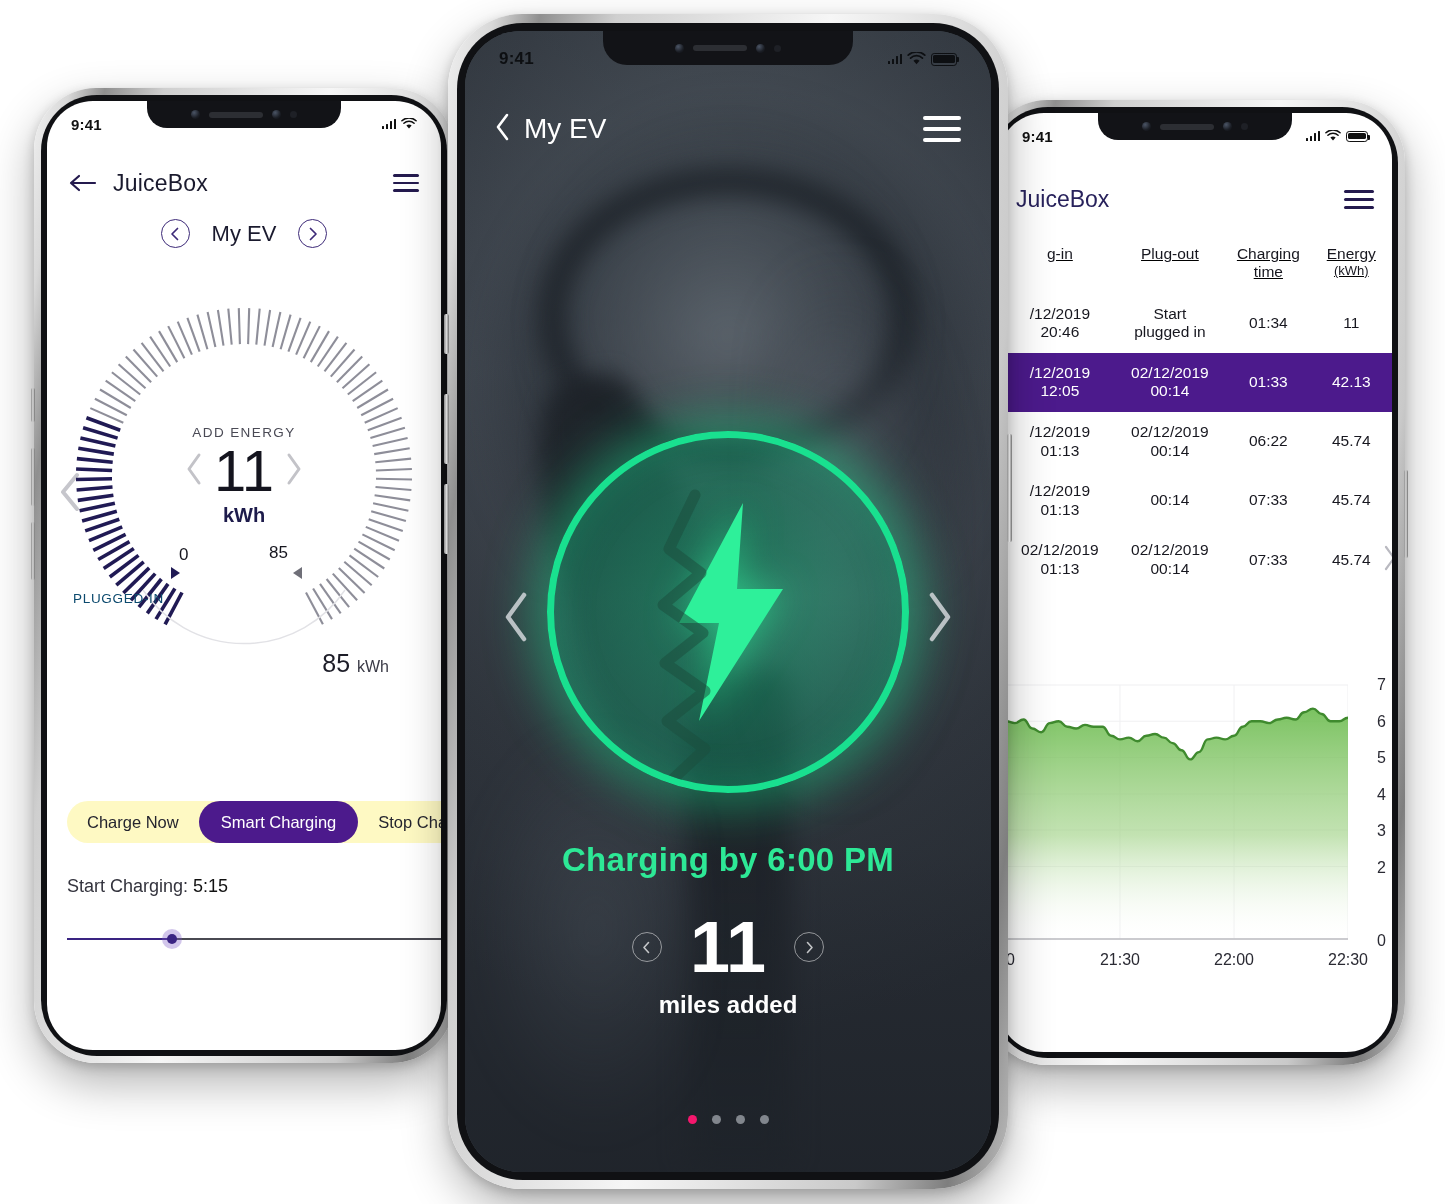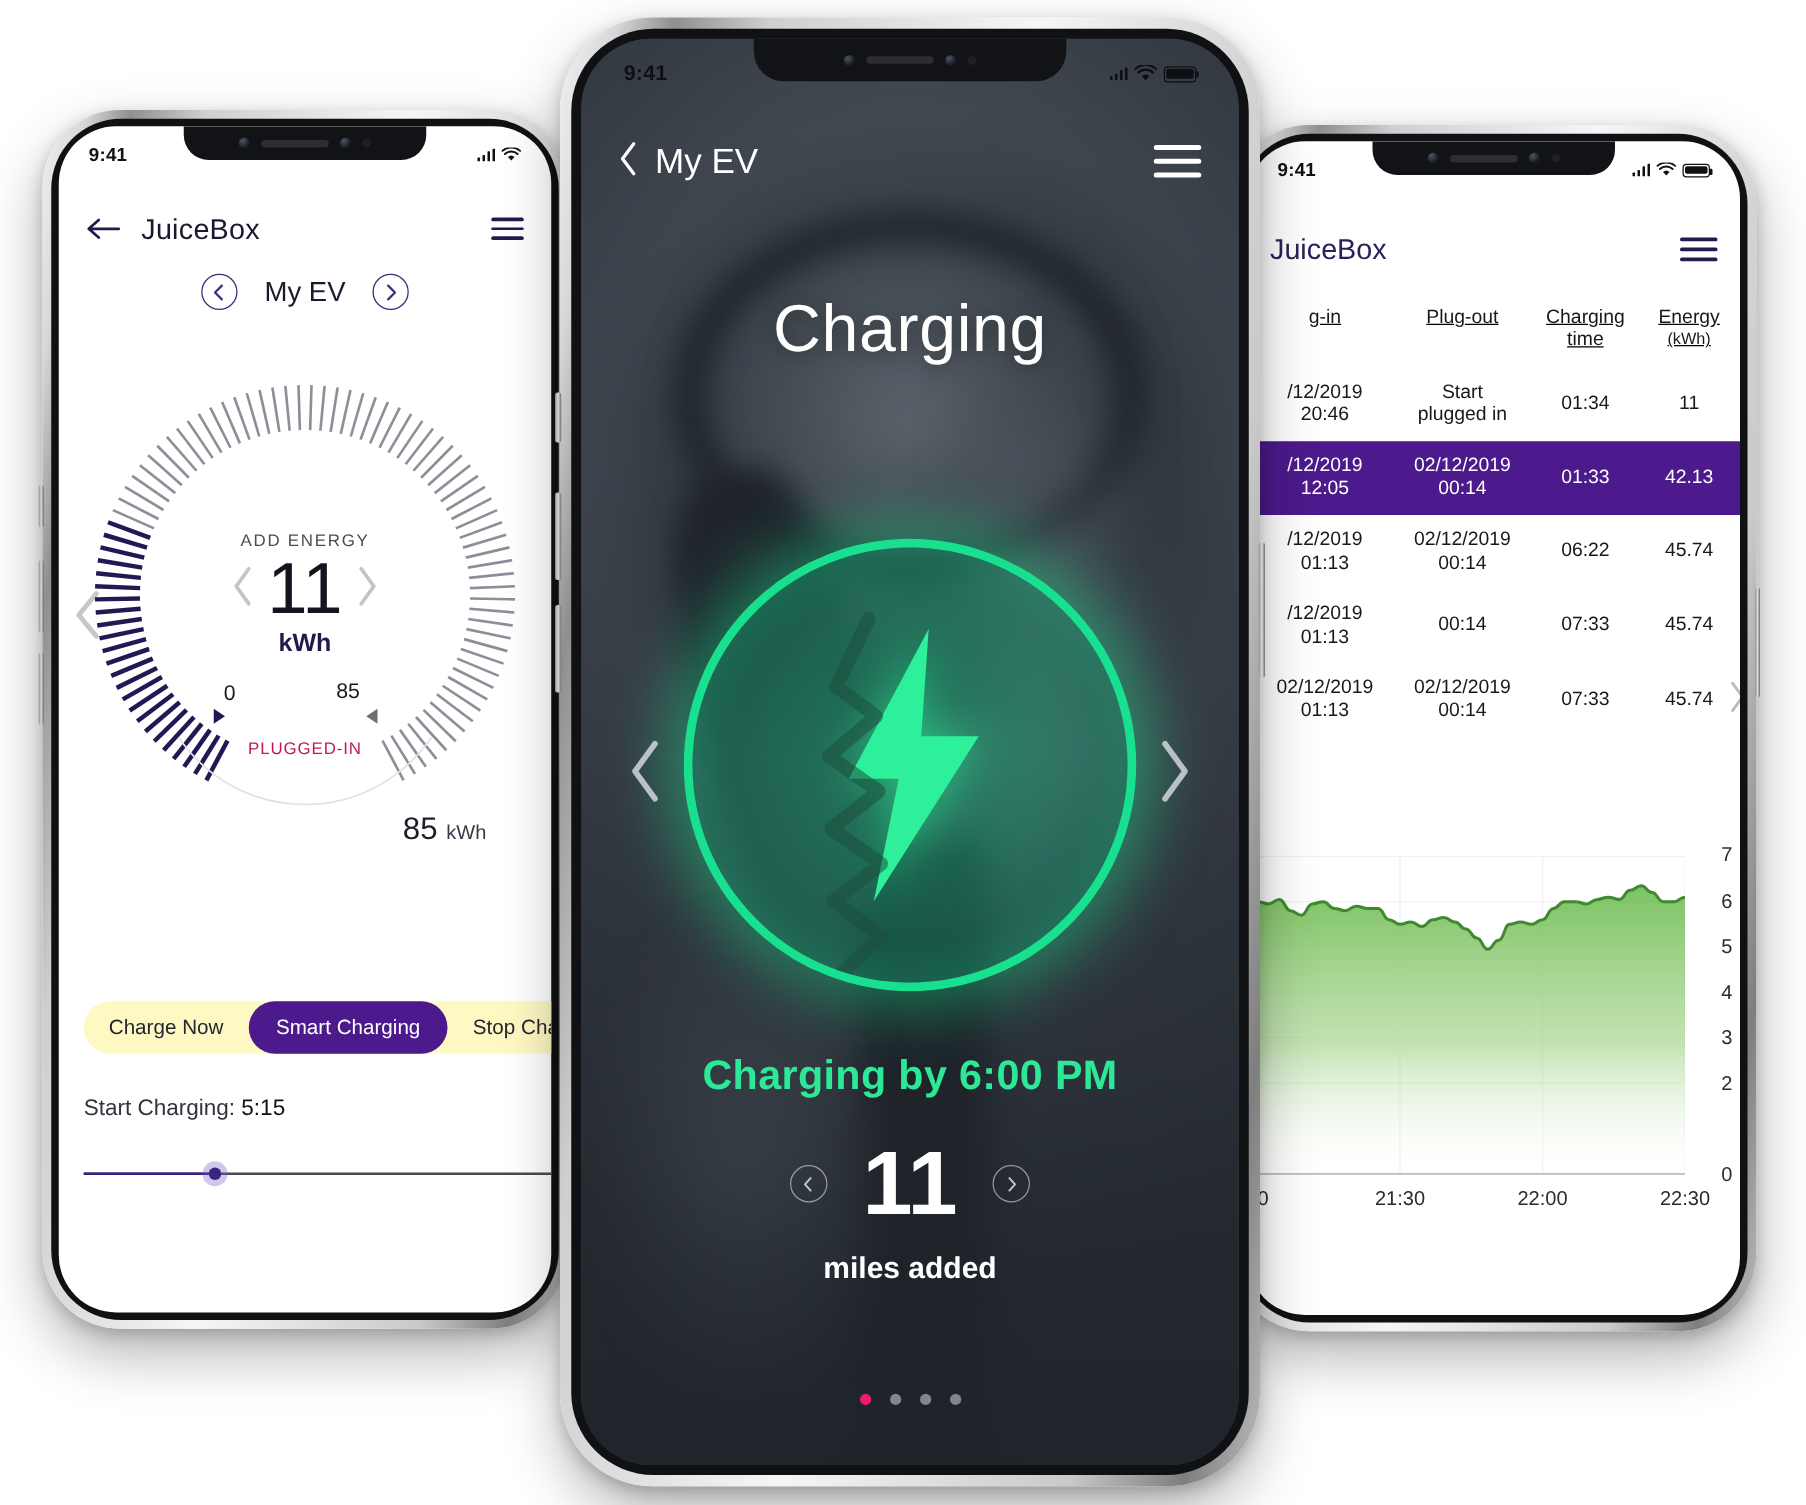--- a/index.html
+++ b/index.html
@@ -78,21 +78,21 @@
   .dial-label { font-size: 13.5px; letter-spacing: 1.4px; color: #4a4a55; margin-bottom: 2px; }
   .dial-valrow { display: flex; align-items: center; gap: 10px; }
   .dial-val { font-size: 58px; color: #14141e; font-weight: 400; line-height: 1; }
   .dial-unit { font-size: 20px; color: #1d1b4b; font-weight: 700; margin-top: 4px; }
   .chev-grey { color: #c3c3c8; }
   .mark-0 { position:absolute; left: 106px; top: 240px; font-size: 17px; color:#16161f; }
   .mark-85 { position:absolute; left: 196px; top: 238px; font-size: 17px; color:#16161f; }
   .tri { position:absolute; width:0;height:0; }
   .tri.navy { left: 98px; top: 262px; border-top:6px solid transparent; border-bottom:6px solid transparent; border-left:9px solid #201a54; }
   .tri.grey { left: 220px; top: 262px; border-top:6px solid transparent; border-bottom:6px solid transparent; border-right:9px solid #6f6f78; }
-  .plugged { position:absolute; left:0; right:0; top: 286px; text-align:center; font-size:13.5px; letter-spacing:.7px; color:#be185d; }
+  .plugged { position:absolute; left:0; right:0; top: 286px; font-size:13.5px; letter-spacing:.7px; color:#0c4a6e; }
   .lp-total { position: absolute; right: 52px; top: 548px; font-size: 25px; color: #1d1d28; }
   .lp-total small { font-size: 16px; color:#3a3a46; }
 
   .lp-sidechev { position: absolute; color: #c6c6cc; }
   .lp-sidechev.l { left: 10px; top: 370px; }
 
   .seg { position: absolute; left: 20px; top: 700px; width: 420px; height: 42px;
     background: #fef9c3; border-radius: 21px; display:flex; align-items:center; }
   .seg-item { flex: 0 0 auto; padding: 0 20px; font-size: 16.5px; color:#25252f; height:42px; display:flex; align-items:center; }
   .seg-item.active { background: #4c1a8c; color:#fff; border-radius: 21px; height: 42px; padding: 0 22px; }
@@ -159,21 +159,21 @@
   }
   .cp-side { position:absolute; top: 560px; color:#d2d6da; z-index:6; opacity:.85;}
   .cp-side.l { left: 36px; } .cp-side.r { right: 36px; }
 
   .cp-by { position:absolute; top: 810px; left:0; right:0; text-align:center;
     font-size: 33px; font-weight: 700; color:#2de896; z-index:5; letter-spacing:.3px; }
   .cp-miles { position:absolute; top: 880px; left:0; right:0; display:flex; flex-direction:column; align-items:center; z-index:5; }
   .cp-milesrow { display:flex; align-items:center; gap: 28px; }
   .cp-milesnum { font-size: 72px; color:#fff; font-weight:700; line-height:1; }
   .cp-milescirc { width: 30px;height:30px;border-radius:50%;border:1.8px solid rgba(255,255,255,.5); display:flex;align-items:center;justify-content:center; color:rgba(255,255,255,.72);}
-  .cp-mileslbl { font-size: 24px; color:#fff; font-weight:700; margin-top: 18px; }
+  .cp-mileslbl { font-size: 24px; color:#fff; font-weight:700; margin-top: 8px; }
   .cp-dots { position:absolute; bottom: 48px; left:0; right:0; display:flex; align-items:center; justify-content:center; gap: 15px; z-index:5;}
   .cp-dots i { width: 9px; height: 9px; border-radius:50%; background: rgba(190,195,202,.62); display:block;}
   .cp-dots i.on { background: #f5176d; }
 </style>
 </head>
 <body>
 
 <div id="stage">
 
   <div class="phone" id="phone-left">
@@ -623,21 +623,20 @@
           </span>
           <span class="cp-navtitle">My EV</span>
         </span>
         <span class="cp-menu">
             <span></span>
             <span></span>
             <span></span>
           </span>
       </div>
 
-      <div class="cp-heading">Charging</div>
 
       <span class="cp-side l">
         <svg width="30" height="52" viewBox="0 0 30 52">
             <path d="M23 4 L7 26 L23 48" stroke="currentColor" stroke-width="4.5" fill="none" stroke-linecap="round" stroke-linejoin="round"></path>
           </svg>
       </span>
       <span class="cp-side r">
         <svg width="30" height="52" viewBox="0 0 30 52">
             <path d="M7 4 L23 26 L7 48" stroke="currentColor" stroke-width="4.5" fill="none" stroke-linecap="round" stroke-linejoin="round"></path>
           </svg>

